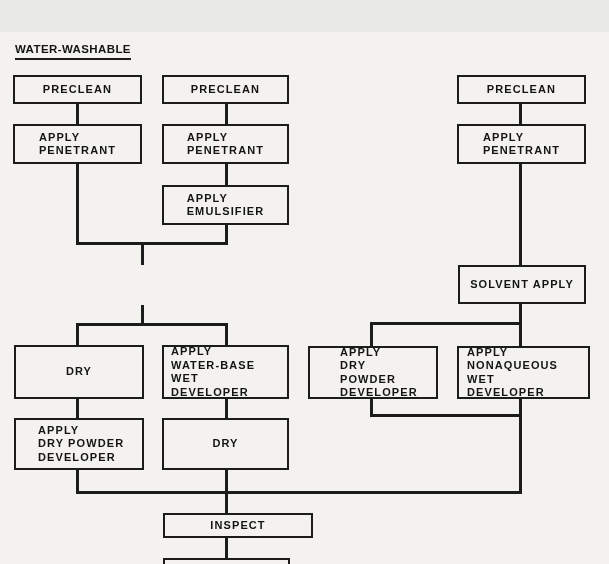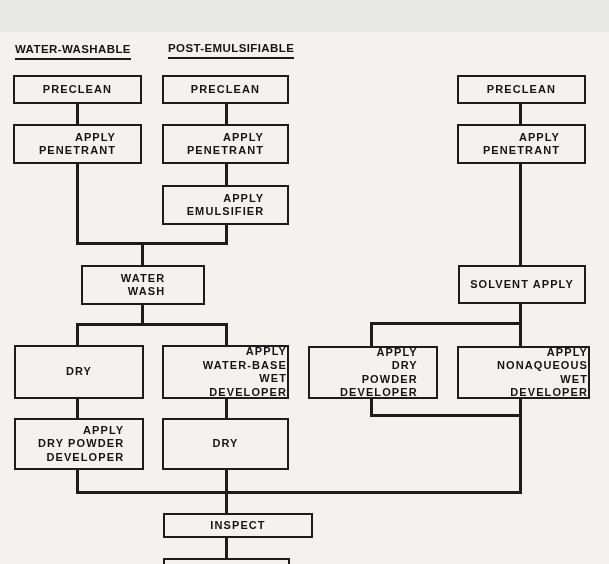--- a/index.html
+++ b/index.html
@@ -35,35 +35,34 @@
     justify-content:center;
     background:var(--bg);
   }
   .box .lbl{
     font-weight:bold;
     font-size:11px;
     line-height:13.5px;
     letter-spacing:1.1px;
     color:var(--ink);
     white-space:pre-line;
-    text-align:right;
+    text-align:left;
   }
   .box.center .lbl{}
   .box.pad{justify-content:flex-start;}
   .vline,.hline{position:absolute;background:var(--line);}
   .vline{width:3px;}
   .hline{height:3px;}
 </style>
 </head>
 <body>
 
 <div class="stage">
 
   <div class="hdr" style="left:15px;top:11px">WATER-WASHABLE</div>
-  <div class="hdr" style="left:168px;top:10px">POST-EMULSIFIABLE</div>
 
   <div class="box center" style="left:13px;top:43px;width:129px;height:29px">
       <span class="lbl">PRECLEAN</span>
     </div>
   <div class="box" style="left:13px;top:92px;width:129px;height:40px">
       <span class="lbl">APPLY
 PENETRANT</span>
     </div>
 
   <div class="box center" style="left:162px;top:43px;width:127px;height:29px">
@@ -71,24 +70,20 @@
     </div>
   <div class="box" style="left:162px;top:92px;width:127px;height:40px">
       <span class="lbl">APPLY
 PENETRANT</span>
     </div>
   <div class="box" style="left:162px;top:153px;width:127px;height:40px">
       <span class="lbl">APPLY
 EMULSIFIER</span>
     </div>
 
-  <div class="box" style="left:81px;top:233px;width:124px;height:40px">
-      <span class="lbl">WATER
-WASH</span>
-    </div>
 
   <div class="box center" style="left:14px;top:313px;width:130px;height:54px">
       <span class="lbl">DRY</span>
     </div>
   <div class="box pad" style="left:162px;top:313px;width:127px;height:54px;padding-left:7px">
       <span class="lbl">APPLY
 WATER-BASE  WET
 DEVELOPER</span>
     </div>
   <div class="box pad" style="left:14px;top:386px;width:130px;height:52px;padding-left:22px">

